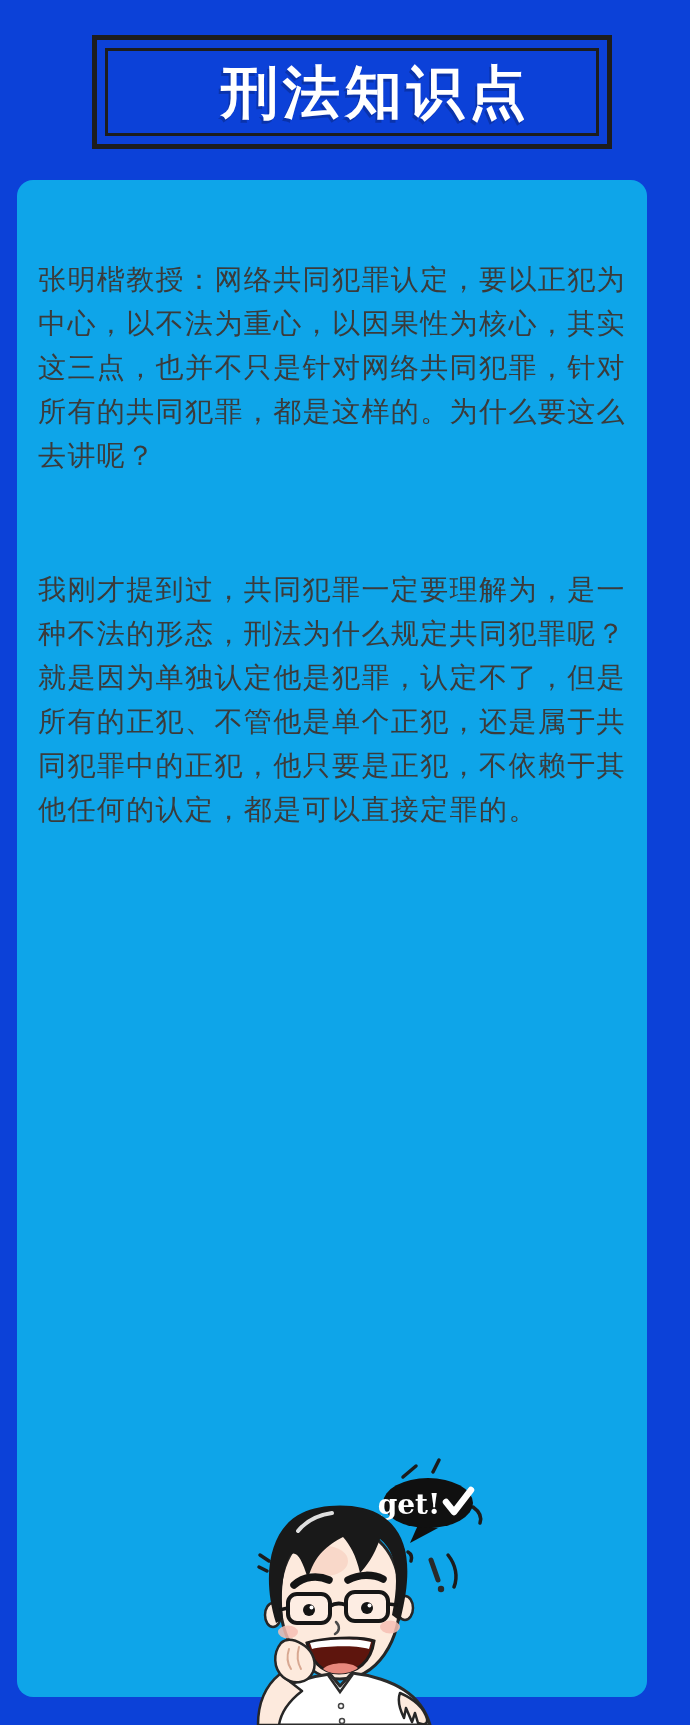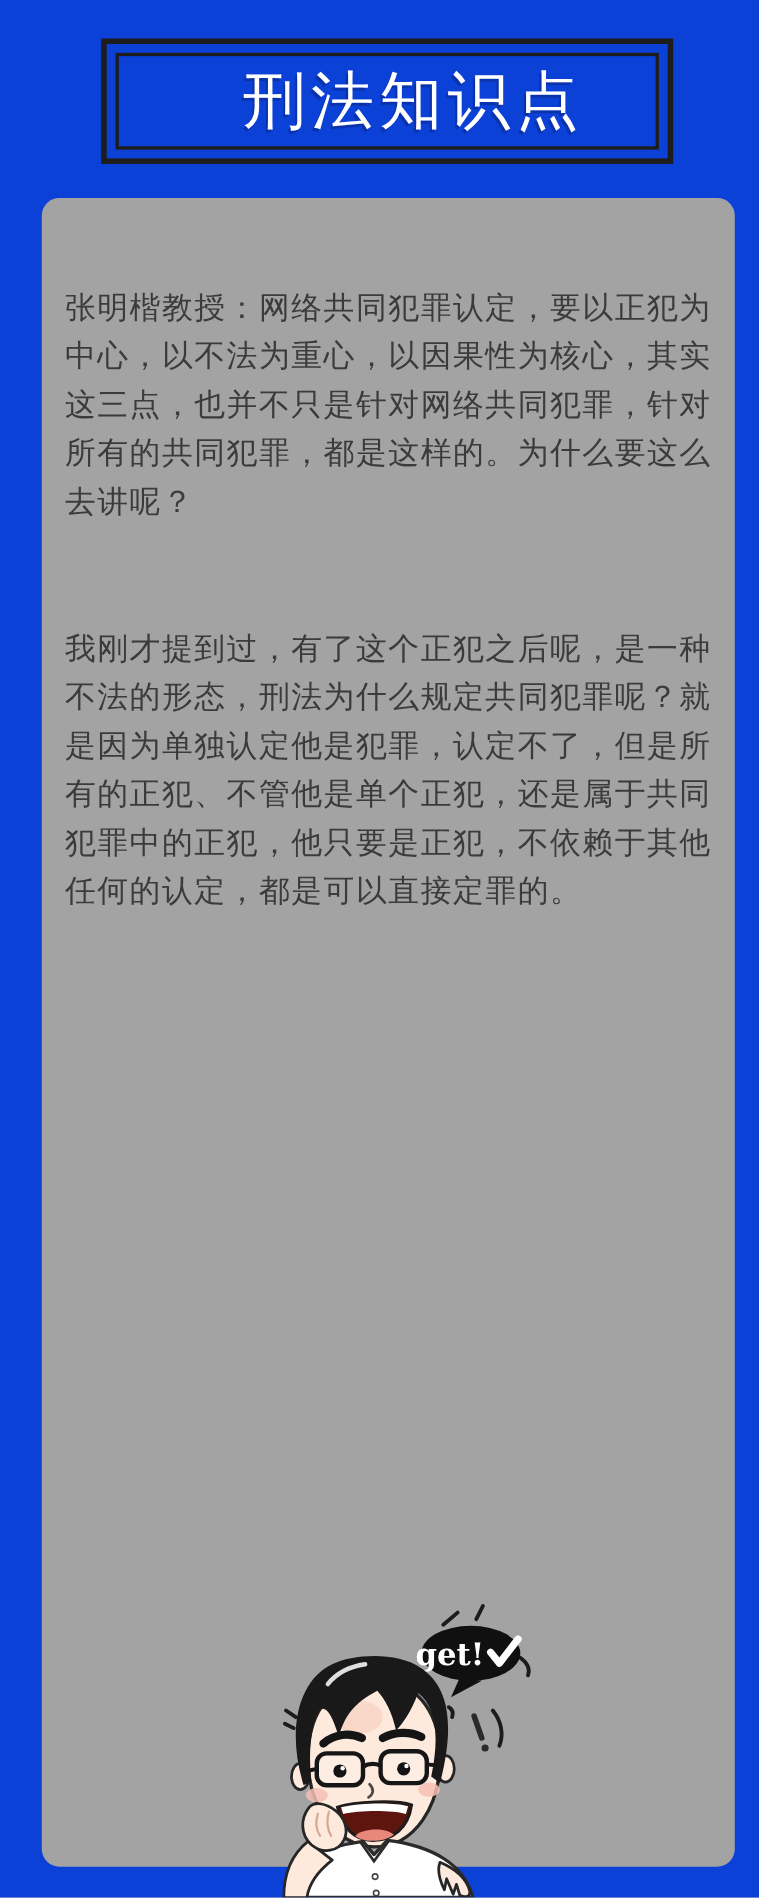--- a/index.html
+++ b/index.html
@@ -22,32 +22,32 @@
   .title-frame-inner {
     width: calc(100% - 16px);
     height: calc(100% - 16px);
     border: 3px solid #1d1d1d;
     box-sizing: border-box;
     display: flex; align-items: center; justify-content: center;
   }
   .page-title {
     color: #ffffff;
     font-size: 57px;
-    font-weight: normal;
+    font-weight: bold;
     letter-spacing: 5px;
     line-height: 1;
     text-shadow: -2px 3px 0 rgba(10, 25, 90, 0.35);
     white-space: nowrap;
     margin-left: 48px;
   }
   .content-card {
     position: absolute;
-    left: 38px; top: 180px;
+    left: 17px; top: 180px;
     width: 630px; height: 1517px;
-    background: #a3a3a3;
+    background: #0ea5e9;
     border-radius: 16px;
     box-sizing: border-box;
     padding: 78px 21px 0 21px;
   }
   .content-card p {
     margin: 0 0 90px 0;
     font-size: 28px;
     line-height: 44px;
     letter-spacing: 1.4px;
     color: #3b3b3b;
@@ -70,21 +70,21 @@
 <div class="page">
 
   <div class="title-frame-outer">
     <div class="title-frame-inner">
       <div class="page-title">刑法知识点</div>
     </div>
   </div>
 
   <div class="content-card">
     <p>张明楷教授：网络共同犯罪认定，要以正犯为中心，以不法为重心，以因果性为核心，其实这三点，也并不只是针对网络共同犯罪，针对所有的共同犯罪，都是这样的。为什么要这么去讲呢？</p>
-    <p>我刚才提到过，有了这个正犯之后呢，是一种不法的形态，刑法为什么规定共同犯罪呢？就是因为单独认定他是犯罪，认定不了，但是所有的正犯、不管他是单个正犯，还是属于共同犯罪中的正犯，他只要是正犯，不依赖于其他任何的认定，都是可以直接定罪的。</p>
+    <p>我刚才提到过，共同犯罪一定要理解为，是一种不法的形态，刑法为什么规定共同犯罪呢？就是因为单独认定他是犯罪，认定不了，但是所有的正犯、不管他是单个正犯，还是属于共同犯罪中的正犯，他只要是正犯，不依赖于其他任何的认定，都是可以直接定罪的。</p>
   </div>
 
   <svg class="mascot" viewBox="0 0 245 270" xmlns="http://www.w3.org/2000/svg">
 
     <g stroke="#1c1c1c" stroke-width="3.5" stroke-linecap="round" fill="none">
       <path d="M153,22 L166,11"></path>
       <path d="M183,17 L189,5"></path>
       <path d="M223,52 C230,57 232,62 230,68"></path>
       <path d="M198,100 C206,110 208,122 204,132"></path>
       <path d="M10,100 L19,106"></path>

